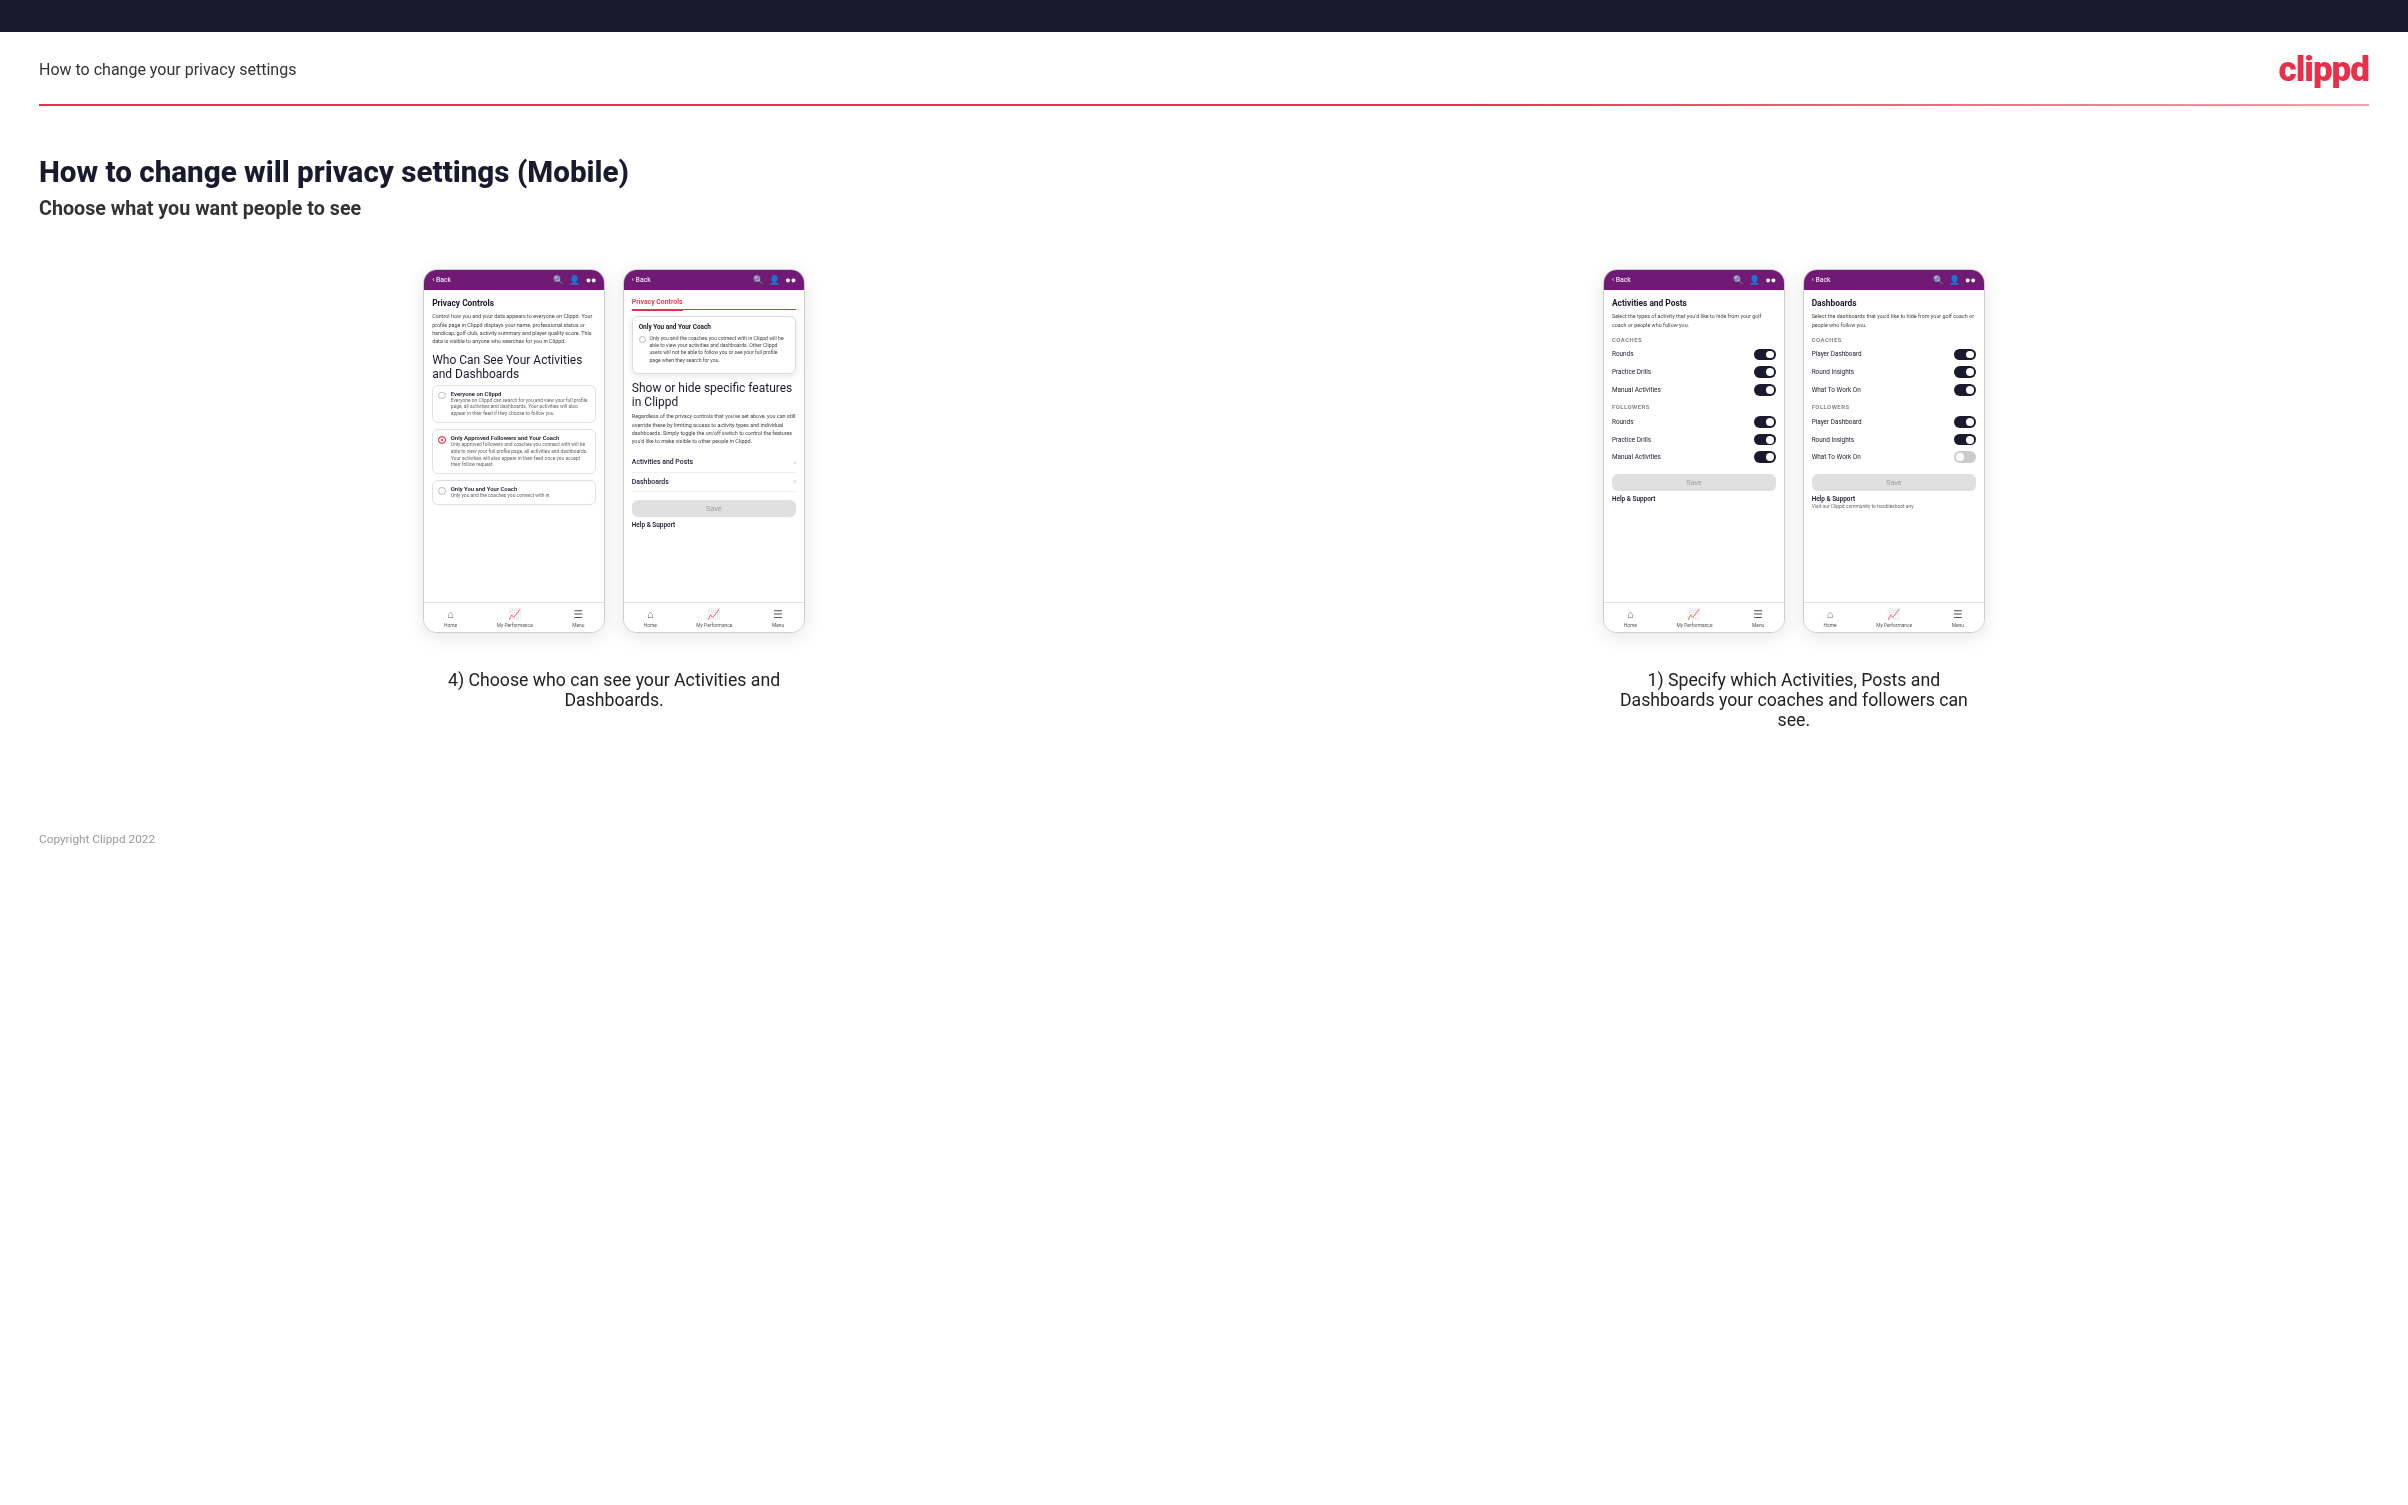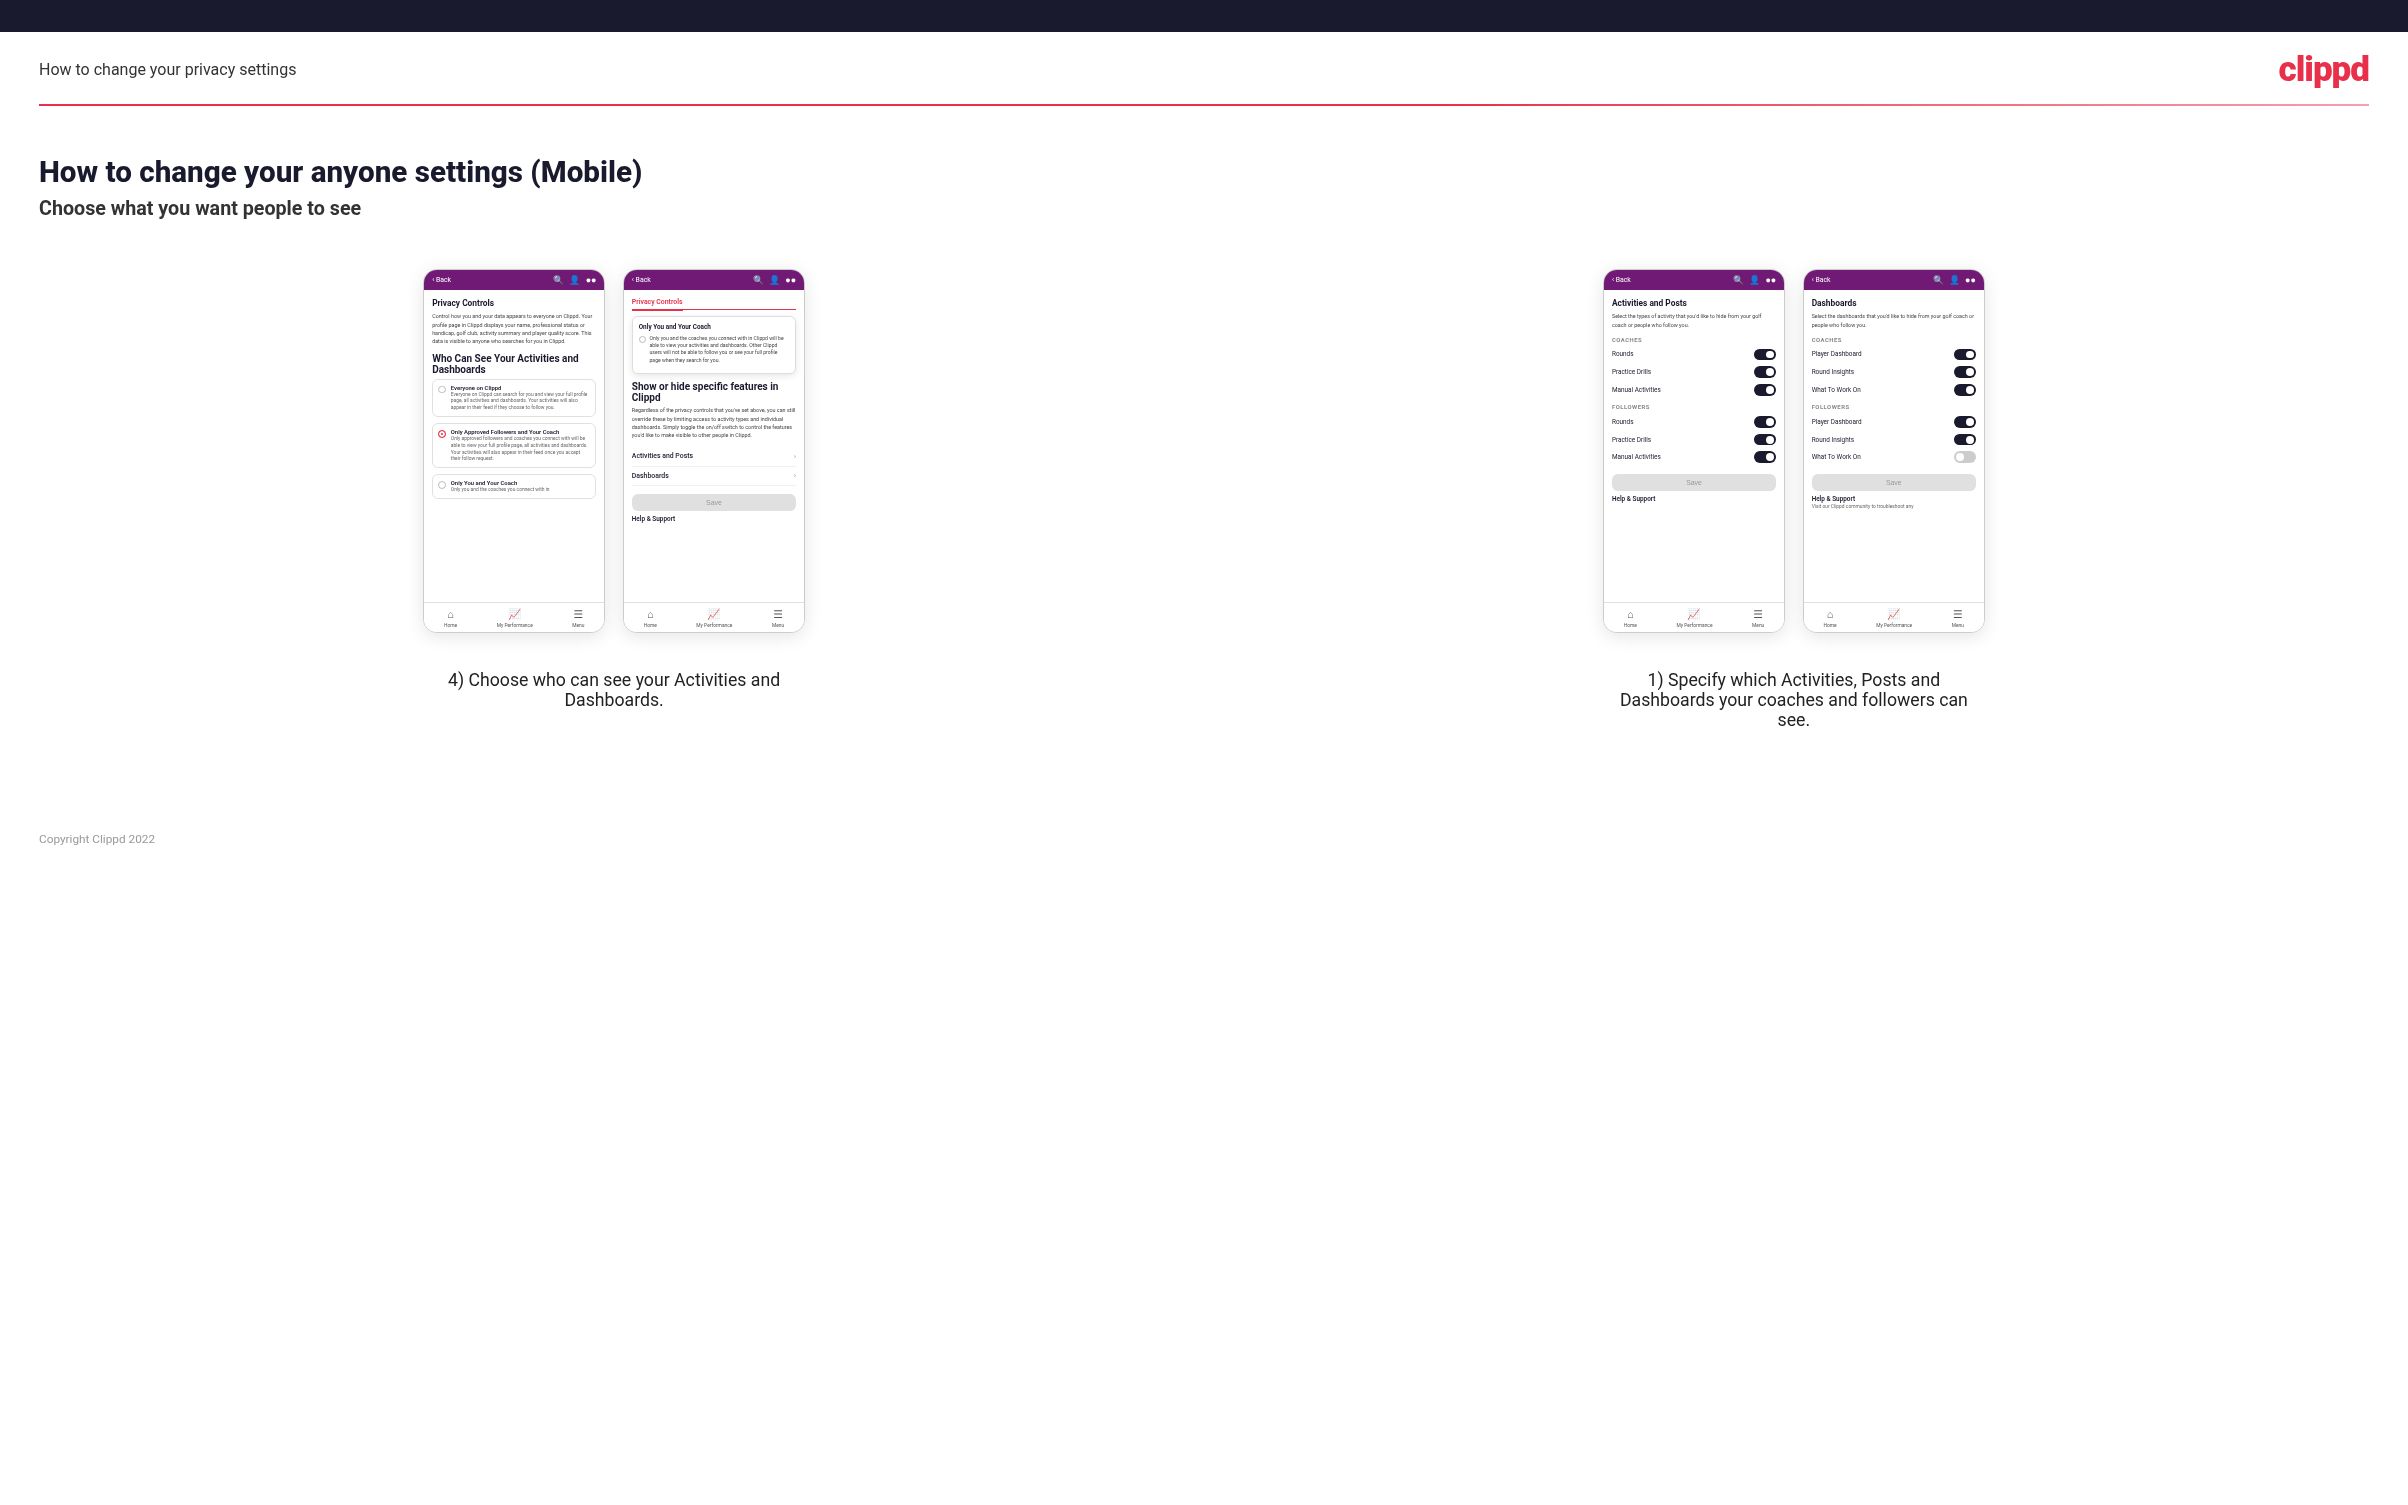--- a/index.html
+++ b/index.html
@@ -130,22 +130,22 @@
       color: #1a1a2e;
       margin-bottom: 4.9px;
     }
     .phone-body-text {
       font-size: 5.4px;
       color: #444;
       line-height: 1.5;
       margin-bottom: 7.9px;
     }
     .phone-subheading {
-      font-size: 10px;
-      font-weight: 700;
+      font-size: 12px;
+      font-weight: 400;
       color: #1a1a2e;
       margin-bottom: 3.9px;
     }
     
     .phone-radio-option {
       display: flex;
       align-items: flex-start;
       gap: 4.9px;
       margin-bottom: 5.9px;
       padding: 4.9px;
@@ -350,21 +350,21 @@
 <div class="top-bar"></div>
 
 <div class="header">
   <span class="header-breadcrumb">How to change your privacy settings</span>
   <span class="logo">clippd</span>
 </div>
 
 <div class="divider"></div>
 
 <div class="main">
-  <h1 class="page-title">How to change your anyone settings (Mobile)</h1>
+  <h1 class="page-title">How to change will privacy settings (Mobile)</h1>
   <p class="page-subtitle">Choose what you want people to see</p>
 
   <div class="screens-row">
 
     <div class="screen-group">
       <div class="screens-pair">
 
         <div class="phone-screen">
           <div class="phone-topbar">
             <span class="phone-topbar-back">‹ Back</span>

